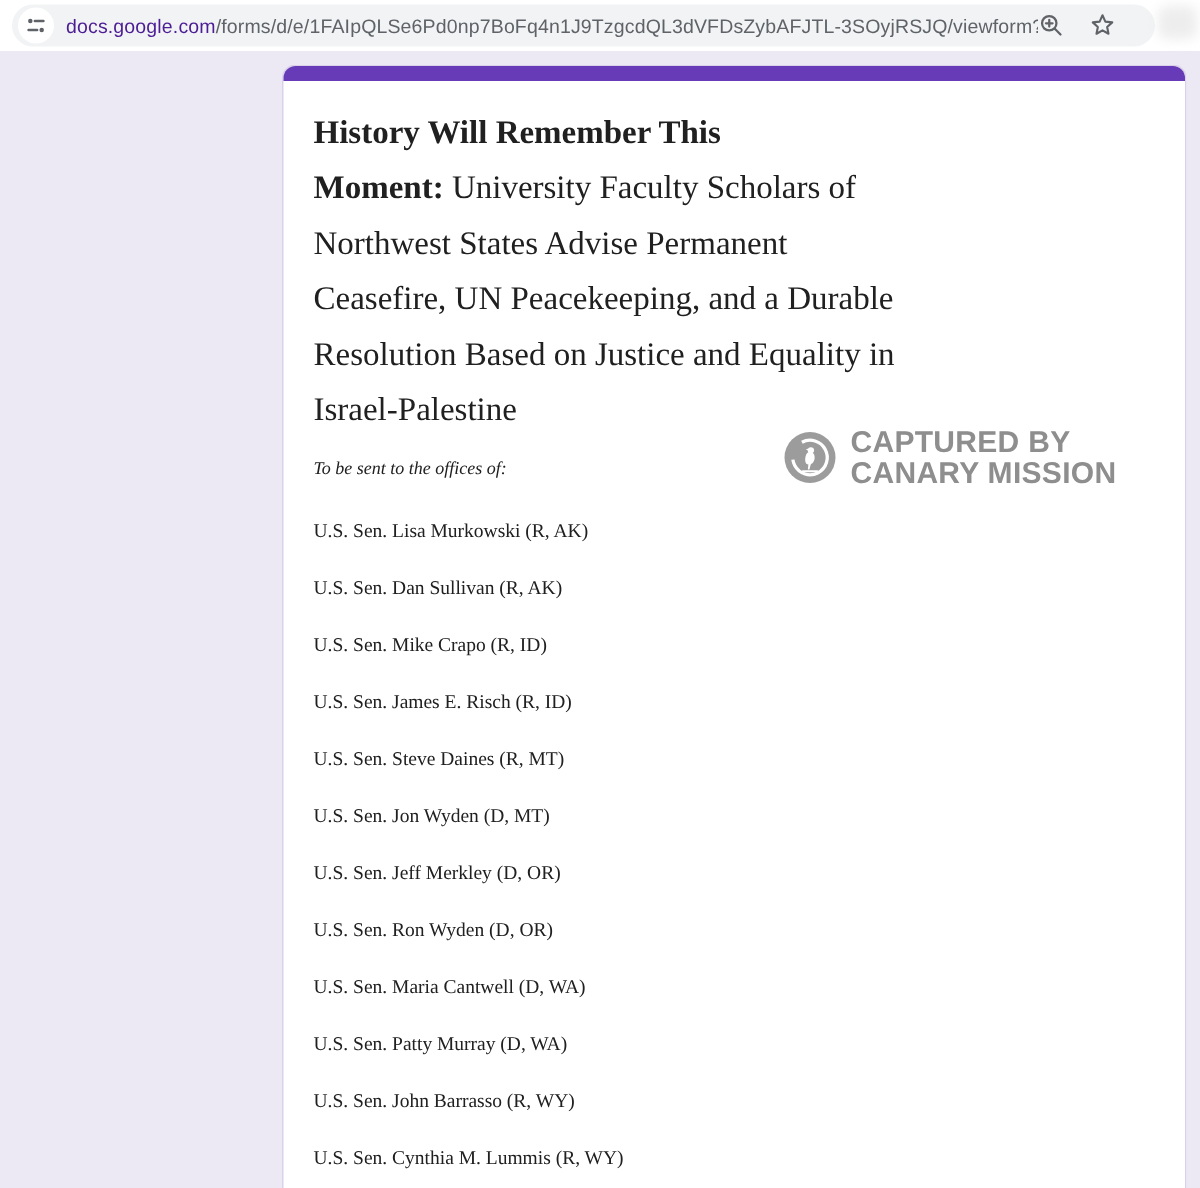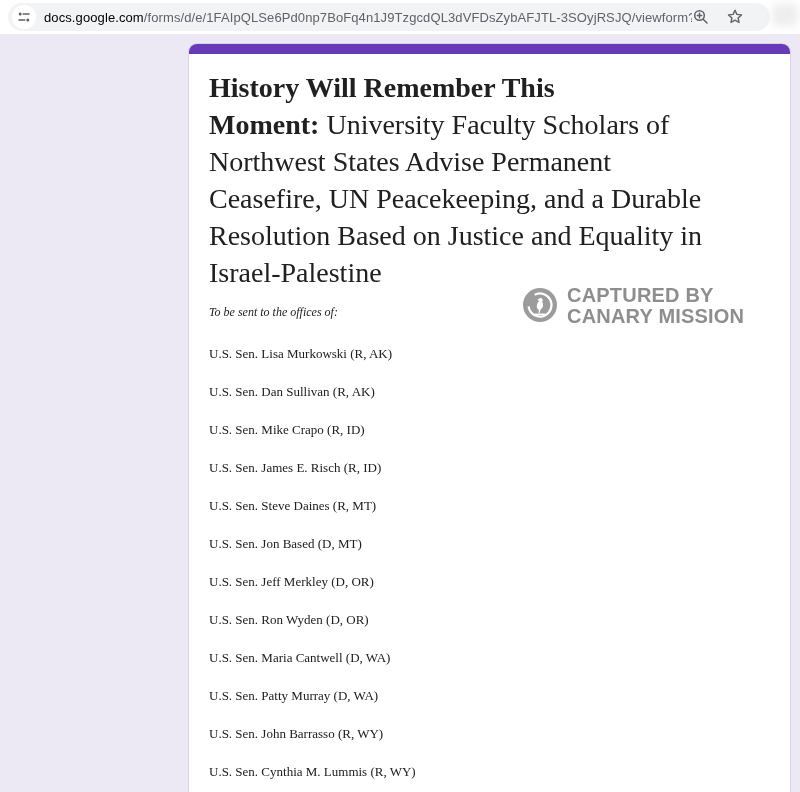--- a/index.html
+++ b/index.html
@@ -21,21 +21,21 @@
     width: 24px; height: 24px; margin-left: 4px;
     border-radius: 50%; background: #ffffff;
     display: flex; align-items: center; justify-content: center;
     flex: 0 0 auto;
   }
   .url-text {
     margin-left: 8px; font-size: 13px; color: #5f6368;
     white-space: nowrap; overflow: hidden;
     letter-spacing: 0.1px;
   }
-  .url-domain { color: #000000; }
+  .url-domain { color: #4c1d95; }
   .pill-actions {
     margin-left: auto; margin-right: 26px;
     display: flex; align-items: center; gap: 16px;
   }
   .pill-icon { width: 18px; height: 18px; display: block; cursor: pointer; }
   .ext-blur {
     position: absolute; right: 2px; top: 4px; width: 26px; height: 22px;
     background: #e9e9e9; border-radius: 6px; filter: blur(4px); opacity: .8;
   }
 
@@ -59,21 +59,21 @@
     border-radius: 8px 8px 0 0;
   }
   .card-content {
     padding: 15px 20px 20px 20px;
     font-family: "Liberation Serif", serif;
     color: #202020;
   }
 
   
   .form-title {
-    font-size: 28px; line-height: 37px; font-weight: normal;
+    font-size: 22px; line-height: 37px; font-weight: normal;
     margin-bottom: 12px;
   }
   .form-title .t-bold { font-weight: bold; }
 
   
   .watermark {
     position: absolute; left: 333px; top: 238px;
     display: flex; align-items: center;
     pointer-events: none;
   }
@@ -159,21 +159,21 @@
       </h1>
 
       <p class="recipients-intro">To be sent to the offices of:</p>
 
       <div class="senator-list">
         <div class="senator-item">U.S. Sen. Lisa Murkowski (R, AK)</div>
         <div class="senator-item">U.S. Sen. Dan Sullivan (R, AK)</div>
         <div class="senator-item">U.S. Sen. Mike Crapo (R, ID)</div>
         <div class="senator-item">U.S. Sen. James E. Risch (R, ID)</div>
         <div class="senator-item">U.S. Sen. Steve Daines (R, MT)</div>
-        <div class="senator-item">U.S. Sen. Jon Based (D, MT)</div>
+        <div class="senator-item">U.S. Sen. Jon Wyden (D, MT)</div>
         <div class="senator-item">U.S. Sen. Jeff Merkley (D, OR)</div>
         <div class="senator-item">U.S. Sen. Ron Wyden (D, OR)</div>
         <div class="senator-item">U.S. Sen. Maria Cantwell (D, WA)</div>
         <div class="senator-item">U.S. Sen. Patty Murray (D, WA)</div>
         <div class="senator-item">U.S. Sen. John Barrasso (R, WY)</div>
         <div class="senator-item">U.S. Sen. Cynthia M. Lummis (R, WY)</div>
       </div>
     </div>
   </div>
 </div>

